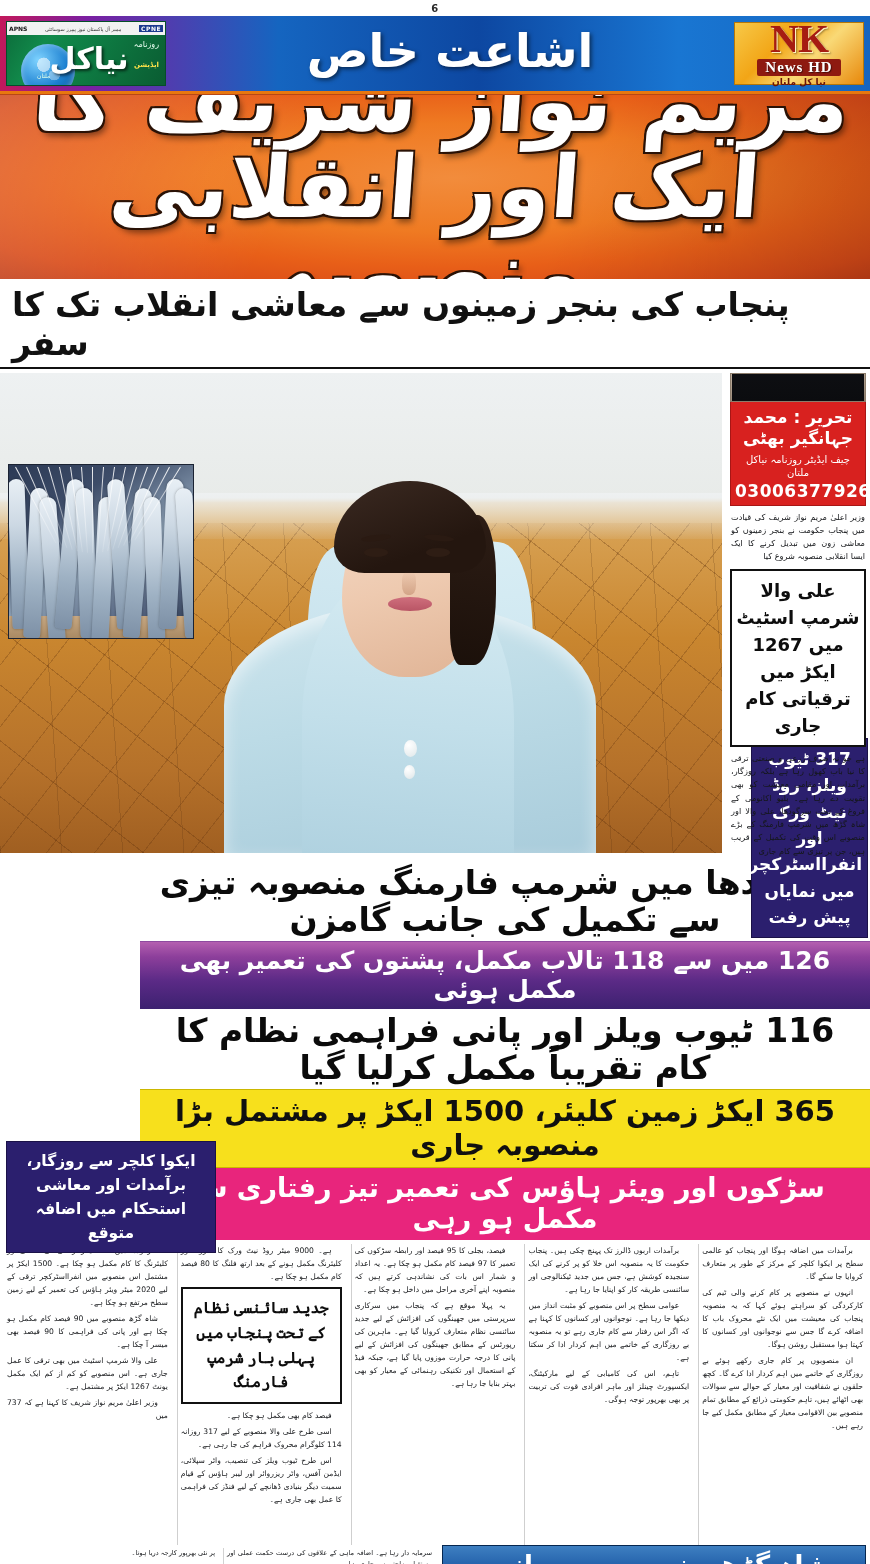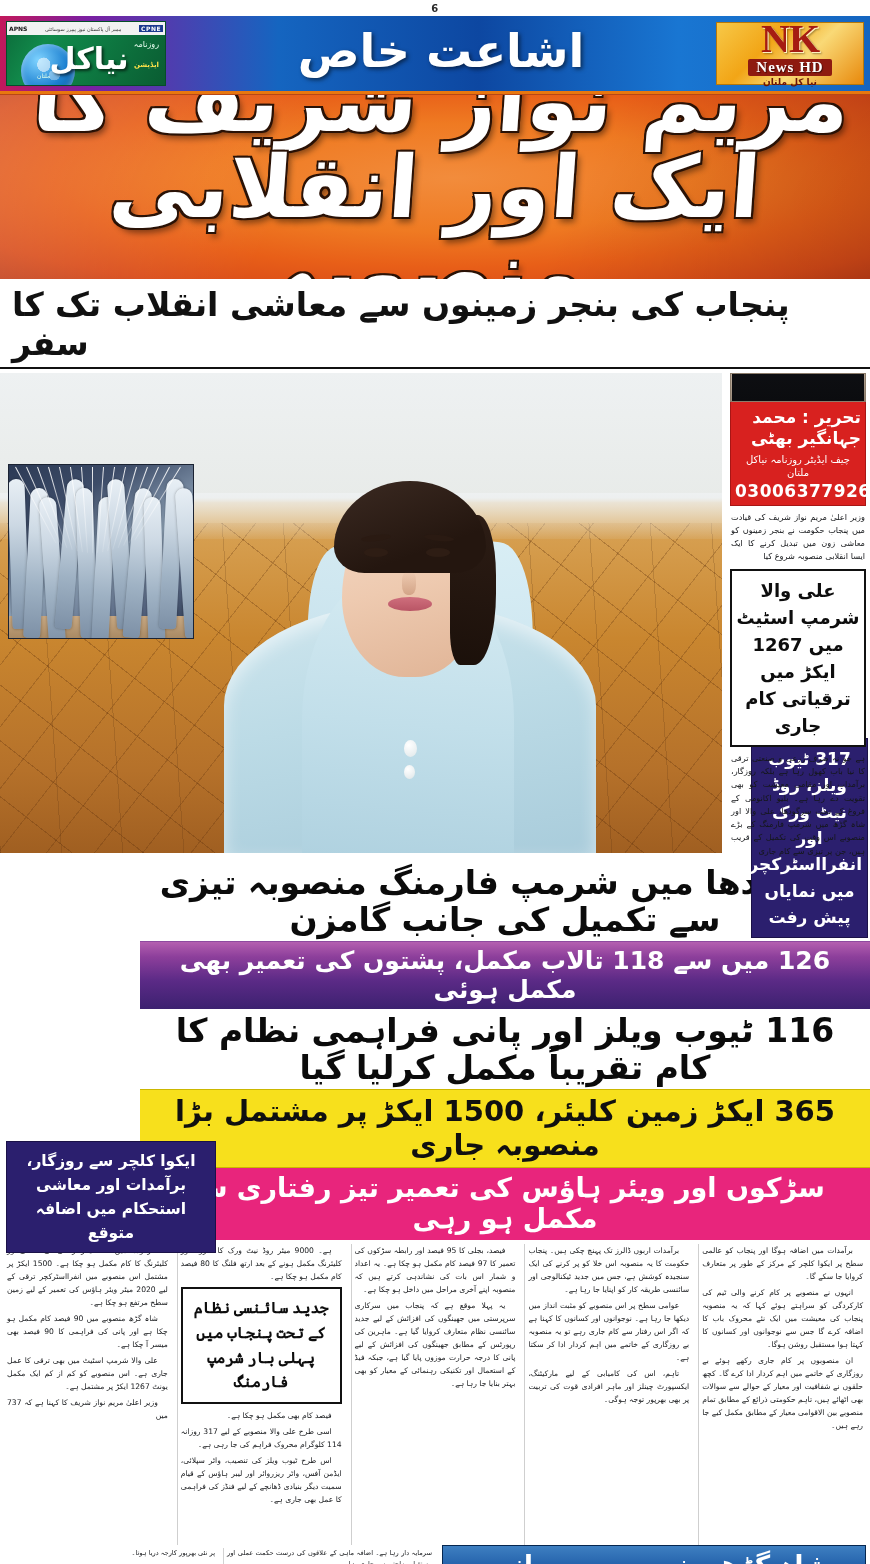--- a/index.html
+++ b/index.html
@@ -26,21 +26,21 @@
 
   
   .masthead{
     height:78px; width:100%;
     background:linear-gradient(90deg,#c2185b 0%,#7b1fa2 10%,#1565c0 32%,#0d47a1 55%,#1976d2 78%,#1565c0 100%);
     display:flex; align-items:stretch; position:relative;
     border-bottom:3px solid #e8770f;
   }
   
   .nk-logo{
-    width:148px; margin:6px 6px 6px 8px;
+    width:130px; margin:6px 6px 6px 8px;
     background:linear-gradient(135deg,#f7c948 0%,#f2a516 35%,#f9d976 60%,#e8890c 100%);
     border:1px solid #b5770a;
     display:flex; flex-direction:column; align-items:center; justify-content:center;
     position:relative; order:0;
   }
   .nk-top{
     font-family:"Liberation Serif","DejaVu Serif",serif;
     font-weight:bold; font-size:40px; line-height:.95;
     color:#a61c12;
     text-shadow:1px 1px 0 #fff0c0, 2px 2px 2px rgba(0,0,0,.35);
@@ -292,21 +292,21 @@
   .a-body{
     position:absolute;left:50%;transform:translateX(-50%);bottom:0;
     width:132px;height:124px;background:linear-gradient(180deg,#16181c,#0b0c0f);
     border-radius:46px 46px 0 0;
   }
   .author-band{
     width:100%; background:#d8211f; color:#ffffff;
     padding:5px 4px 4px; text-align:center; direction:rtl;
     border:1px solid #a81615; border-top:none;
   }
-  .author-name{ font-size:17px; font-weight:bold; line-height:1.25;text-align:right; }
+  .author-name{ font-size:17px; font-weight:bold; line-height:1.25; }
   .author-role{ font-size:10px; margin-top:3px; line-height:1.3; }
   .author-phone{
     font-size:17px; font-weight:bold; margin-top:2px;
     letter-spacing:.5px; direction:ltr;
   }
   .author-para{
     font-size:8.2px; line-height:1.62; direction:rtl; text-align:justify;
     color:#15171a; padding:5px 1px 3px;
   }
   .callout{

